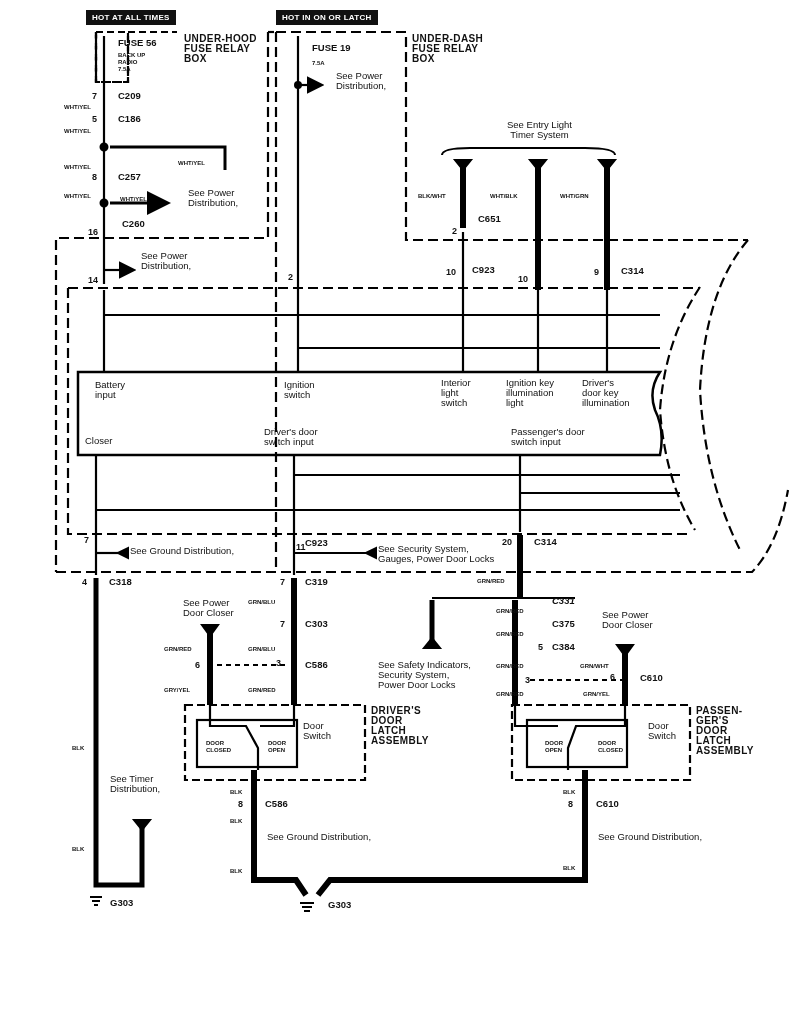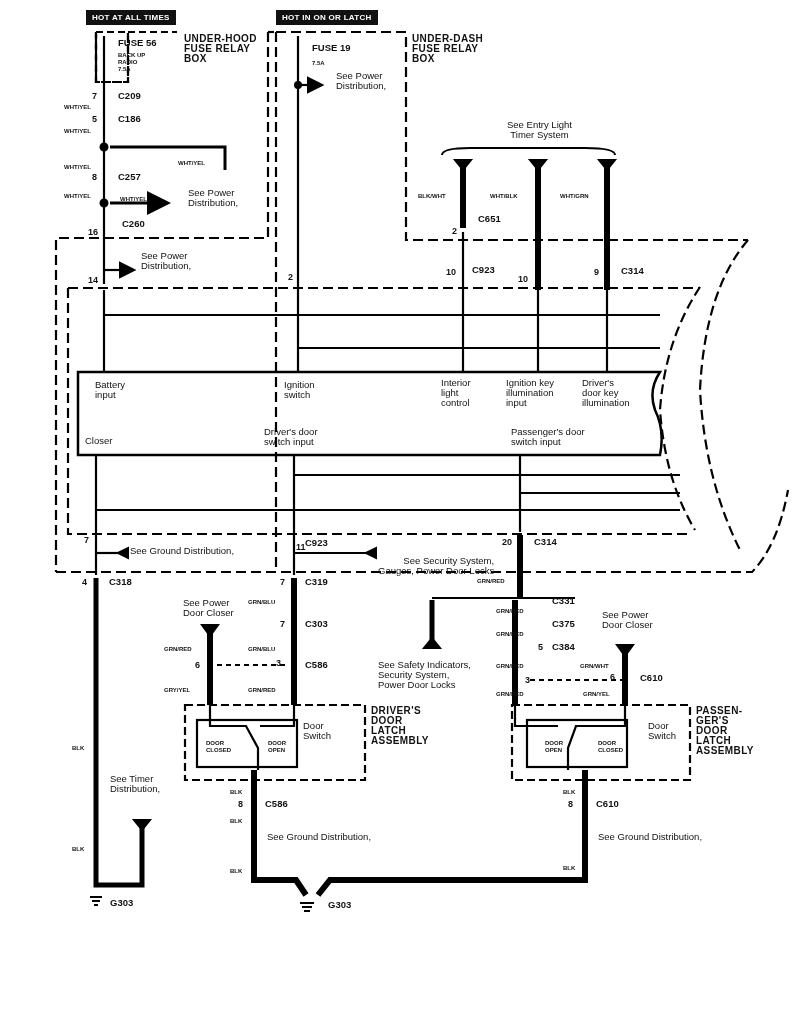--- a/index.html
+++ b/index.html
@@ -141,21 +141,21 @@
 
 <div class="t" style="left:336px;top:71px;">See Power
 Distribution,</div>
 <div class="t" style="left:188px;top:188px;">See Power
 Distribution,</div>
 <div class="t" style="left:141px;top:251px;">See Power
 Distribution,</div>
 <div class="t" style="left:507px;top:120px;text-align:center;">See Entry Light
 Timer System</div>
 <div class="t" style="left:130px;top:546px;">See Ground Distribution,</div>
-<div class="t" style="left:378px;top:556px;text-align:right;">See Security System,
+<div class="t" style="left:378px;top:544px;">See Security System,
 Gauges, Power Door Locks</div>
 <div class="t" style="left:183px;top:598px;">See Power
 Door Closer</div>
 <div class="t" style="left:602px;top:610px;">See Power
 Door Closer</div>
 <div class="t" style="left:378px;top:660px;">See Safety Indicators,
 Security System,
 Power Door Locks</div>
 <div class="t" style="left:110px;top:774px;">See Timer
 Distribution,</div>
@@ -168,21 +168,21 @@
 <div class="t conn" style="left:122px;top:219px;">C260</div>
 <div class="t conn" style="left:478px;top:214px;">C651</div>
 <div class="t conn" style="left:472px;top:265px;">C923</div>
 <div class="t conn" style="left:621px;top:266px;">C314</div>
 <div class="t conn" style="left:305px;top:538px;">C923</div>
 <div class="t conn" style="left:534px;top:537px;">C314</div>
 <div class="t conn" style="left:109px;top:577px;">C318</div>
 <div class="t conn" style="left:305px;top:577px;">C319</div>
 <div class="t conn" style="left:305px;top:619px;">C303</div>
 <div class="t conn" style="left:305px;top:660px;">C586</div>
-<div class="t conn" style="left:552px;top:596px;">C331</div>
+<div class="t conn" style="left:552px;top:596px;font-style:italic;">C331</div>
 <div class="t conn" style="left:552px;top:619px;">C375</div>
 <div class="t conn" style="left:552px;top:642px;">C384</div>
 <div class="t conn" style="left:640px;top:673px;">C610</div>
 <div class="t conn" style="left:265px;top:799px;">C586</div>
 <div class="t conn" style="left:596px;top:799px;">C610</div>
 <div class="t conn" style="left:110px;top:898px;">G303</div>
 <div class="t conn" style="left:328px;top:900px;">G303</div>
 
 <div class="t pin" style="left:92px;top:91px;">7</div>
 <div class="t pin" style="left:92px;top:114px;">5</div>
@@ -236,24 +236,24 @@
 <div class="t sm" style="left:230px;top:868px;">BLK</div>
 <div class="t sm" style="left:563px;top:789px;">BLK</div>
 <div class="t sm" style="left:563px;top:865px;">BLK</div>
 
 <div class="t" style="left:95px;top:380px;">Battery
 input</div>
 <div class="t" style="left:284px;top:380px;">Ignition
 switch</div>
 <div class="t" style="left:441px;top:378px;">Interior
 light
-control</div>
+switch</div>
 <div class="t" style="left:506px;top:378px;">Ignition key
 illumination
-input</div>
+light</div>
 <div class="t" style="left:582px;top:378px;">Driver's
 door key
 illumination</div>
 <div class="t" style="left:85px;top:436px;">Closer</div>
 <div class="t" style="left:264px;top:427px;">Driver's door
 switch input</div>
 <div class="t" style="left:511px;top:427px;">Passenger's door
 switch input</div>
 
 <div class="t" style="left:303px;top:721px;">Door

